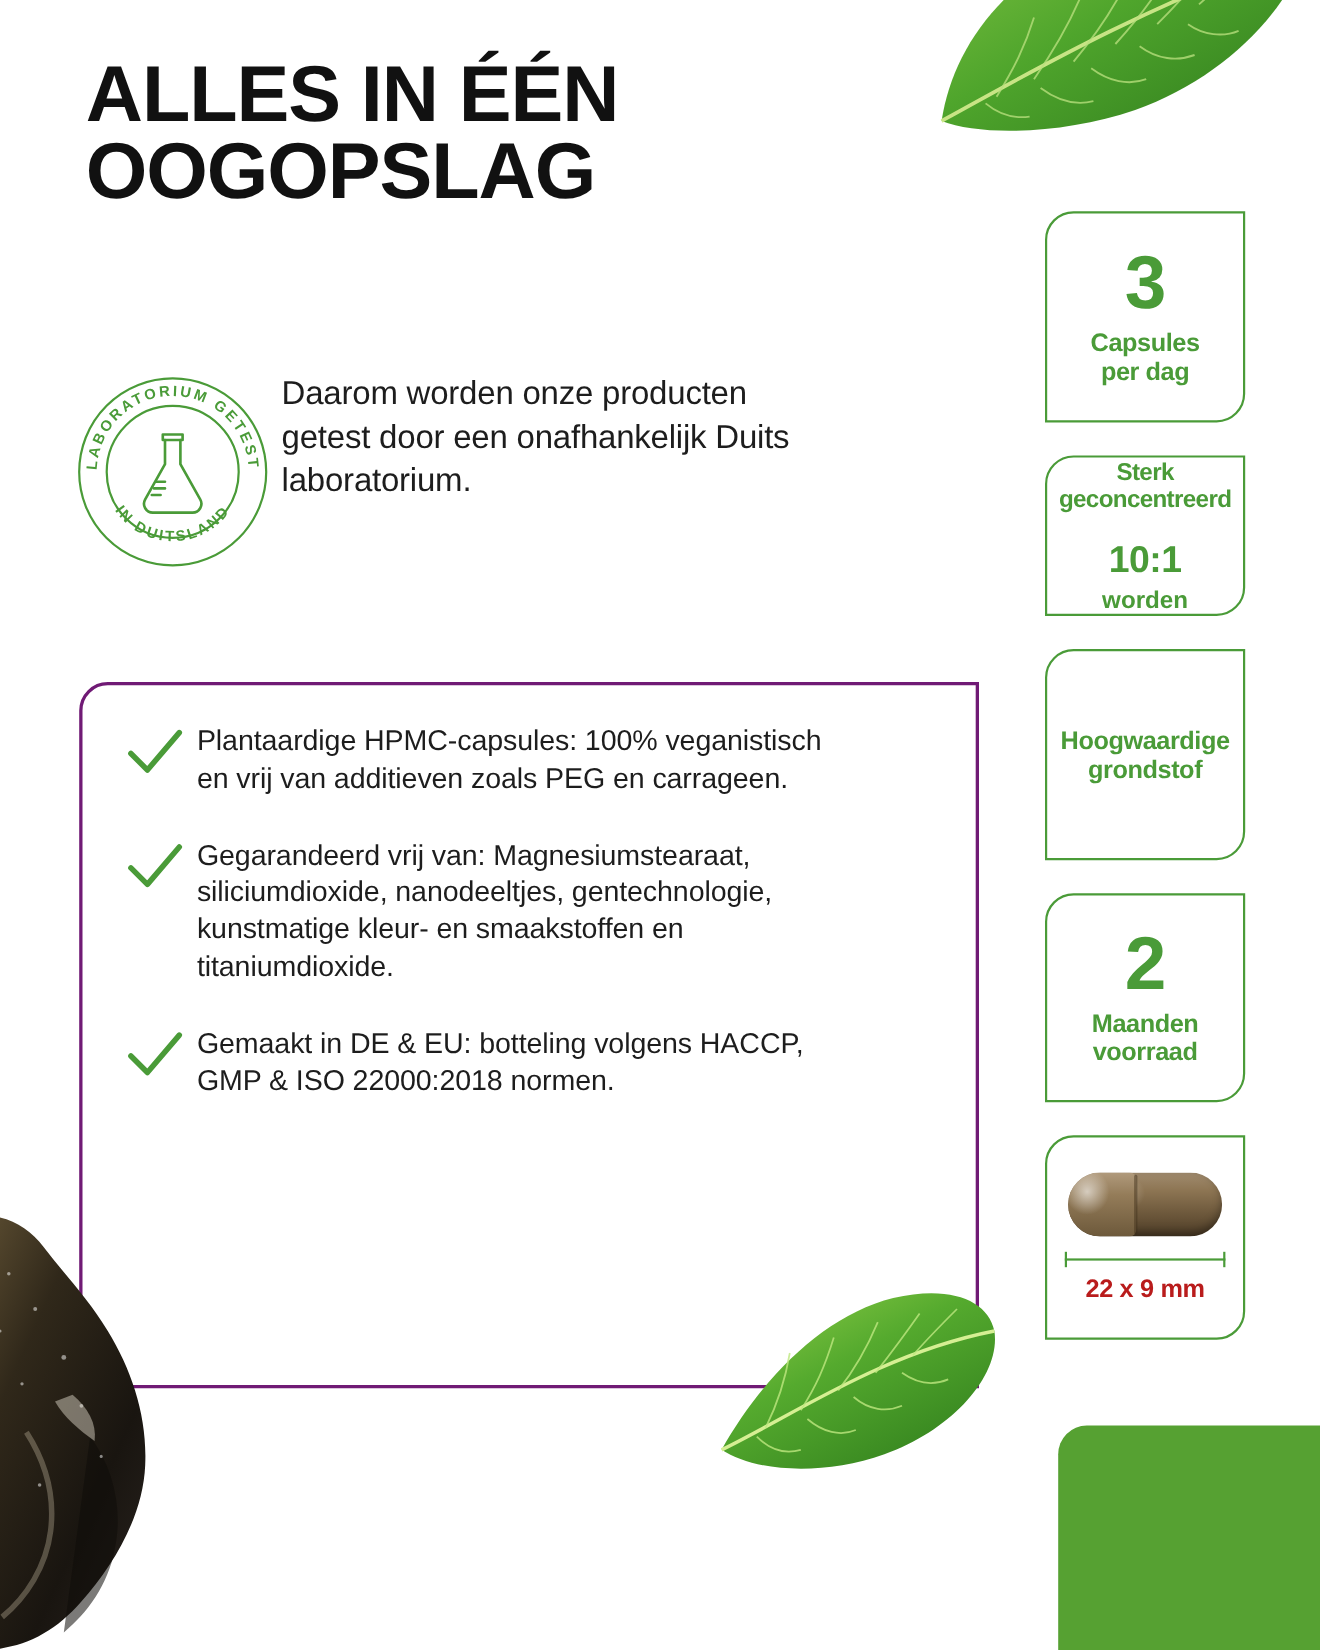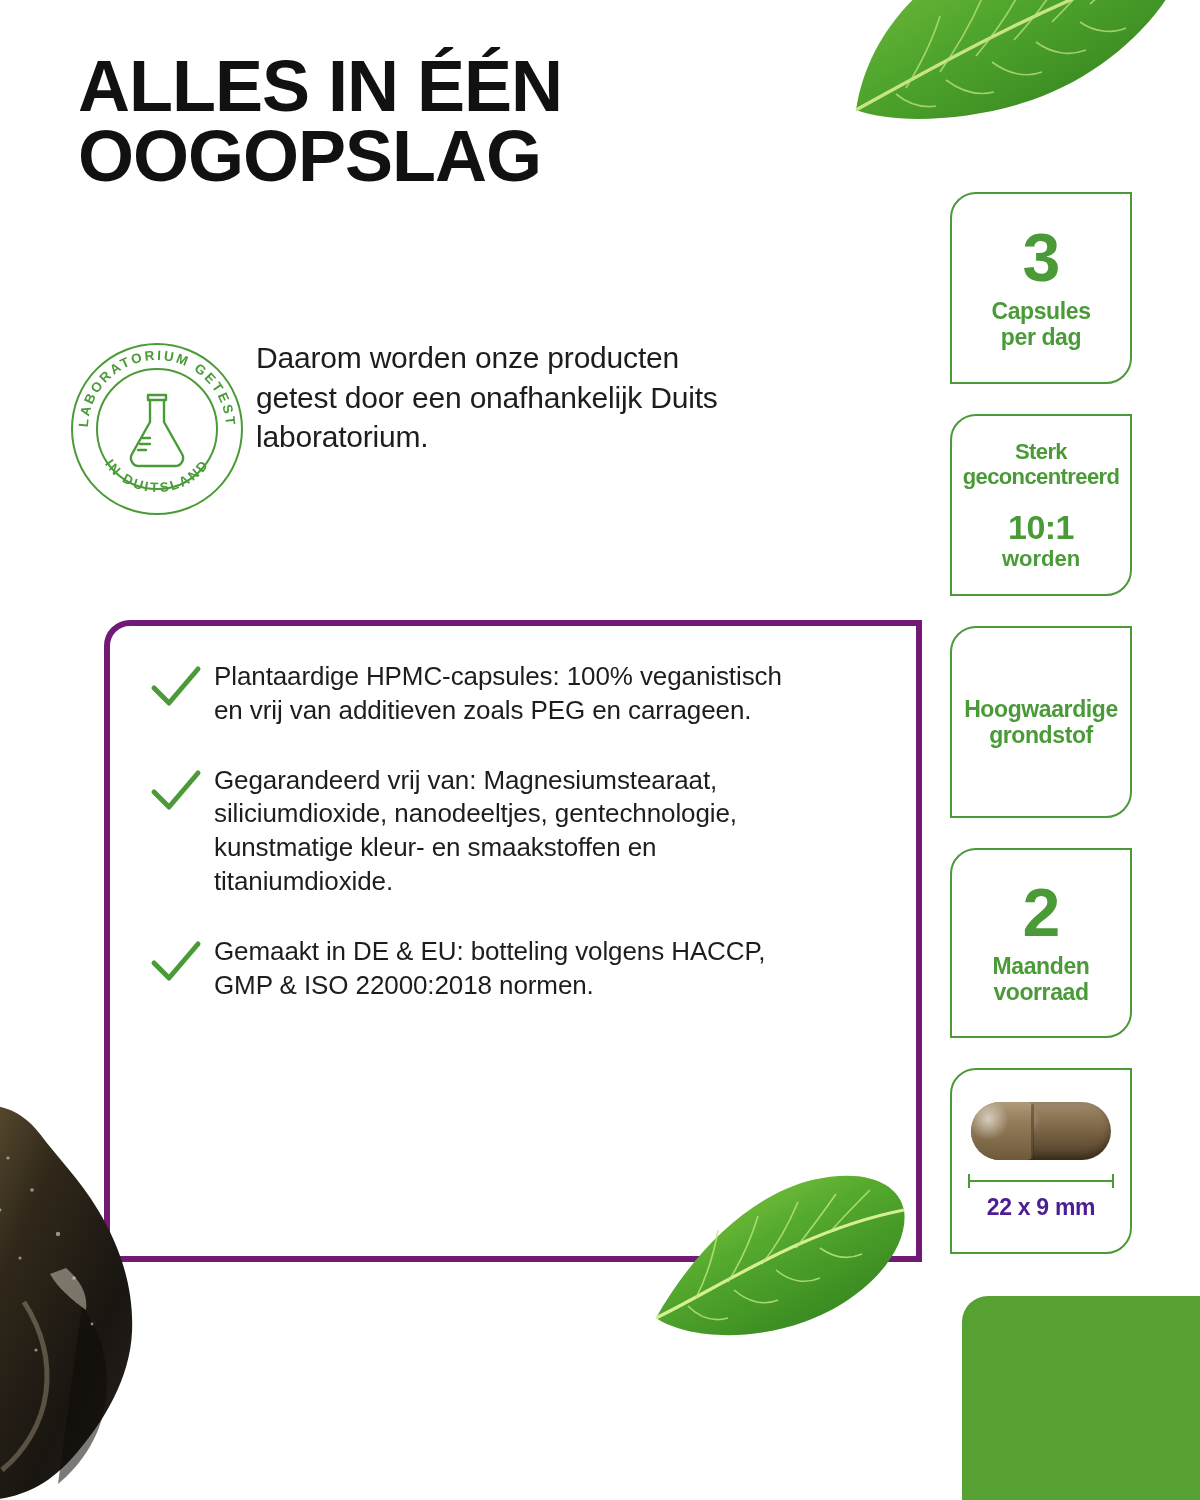--- a/index.html
+++ b/index.html
@@ -33,25 +33,24 @@
     line-height:1.26; margin-bottom:2px; letter-spacing:-0.2px;
   }
   .intro-body {
     font-size:30px; font-weight:400; color:#1d1d1d;
     line-height:1.32; letter-spacing:-0.2px; white-space:pre-line;
   }
 
   
   .listbox {
     position:absolute; left:72px; top:620px; width:818px; height:642px;
-    border:6px solid #701a75;
+    border:3px solid #701a75;
     border-top-left-radius:26px;
     border-bottom-right-radius:0;
     background:transparent;
-    margin-left:32px;
   }
   .list-items { position:absolute; left:40px; top:32px; width:752px; }
   .list-item { display:flex; align-items:flex-start; margin-bottom:34px; }
   .list-item:last-child { margin-bottom:0; }
   .check-icon { flex:0 0 64px; width:64px; padding-top:6px; }
   .check-icon svg { display:block; width:52px; height:46px; }
   .list-text {
     font-size:26px; line-height:1.30; color:#1d1d1d;
     letter-spacing:-0.1px; white-space:pre-line; padding-top:2px;
   }
@@ -78,21 +77,21 @@
     font-size:22px; font-weight:700; line-height:1.14;
     letter-spacing:-0.6px; white-space:pre-line;
   }
   .card-ratio {
     font-size:34px; font-weight:700; line-height:1.1;
     letter-spacing:-0.5px; margin:20px 0 0;
   }
   .card-sub { font-size:22px; font-weight:700; line-height:1.15; }
 
   #card-capsules { height:192px; }
-  #card-extract  { height:182px; }
+  #card-extract  { height:146px;justify-content:space-between; }
   #card-quality  { height:192px; padding:0 6px; }
   #card-supply   { height:190px; }
   #card-size     { height:186px; justify-content:center; }
 
   .capsule-wrap { display:flex; flex-direction:column; align-items:center; }
   .capsule-img { width:140px; height:58px; position:relative; margin-bottom:14px; }
   .capsule-body {
     position:absolute; inset:0; border-radius:29px;
     background:
       radial-gradient(ellipse 40% 55% at 22% 32%, rgba(255,255,255,0.55), rgba(255,255,255,0) 70%),
@@ -113,21 +112,21 @@
   .dim-bar { position:relative; width:146px; height:14px; }
   .dim-line {
     position:absolute; left:0; right:0; top:6px; height:2px; background:#4a9b38;
   }
   .dim-cap {
     position:absolute; top:0; width:2px; height:14px; background:#4a9b38;
   }
   .dim-cap.l { left:0; }
   .dim-cap.r { right:0; }
   .dim-text {
-    font-size:23px; font-weight:700; color:#4c1d95;
+    font-size:23px; font-weight:700; color:#b91c1c;
     letter-spacing:-0.3px; margin-top:6px;
   }
 
   
   .green-block {
     position:absolute; left:962px; top:1296px;
     width:238px; height:204px;
     background:#56a132;
     border-top-left-radius:26px;
   }

